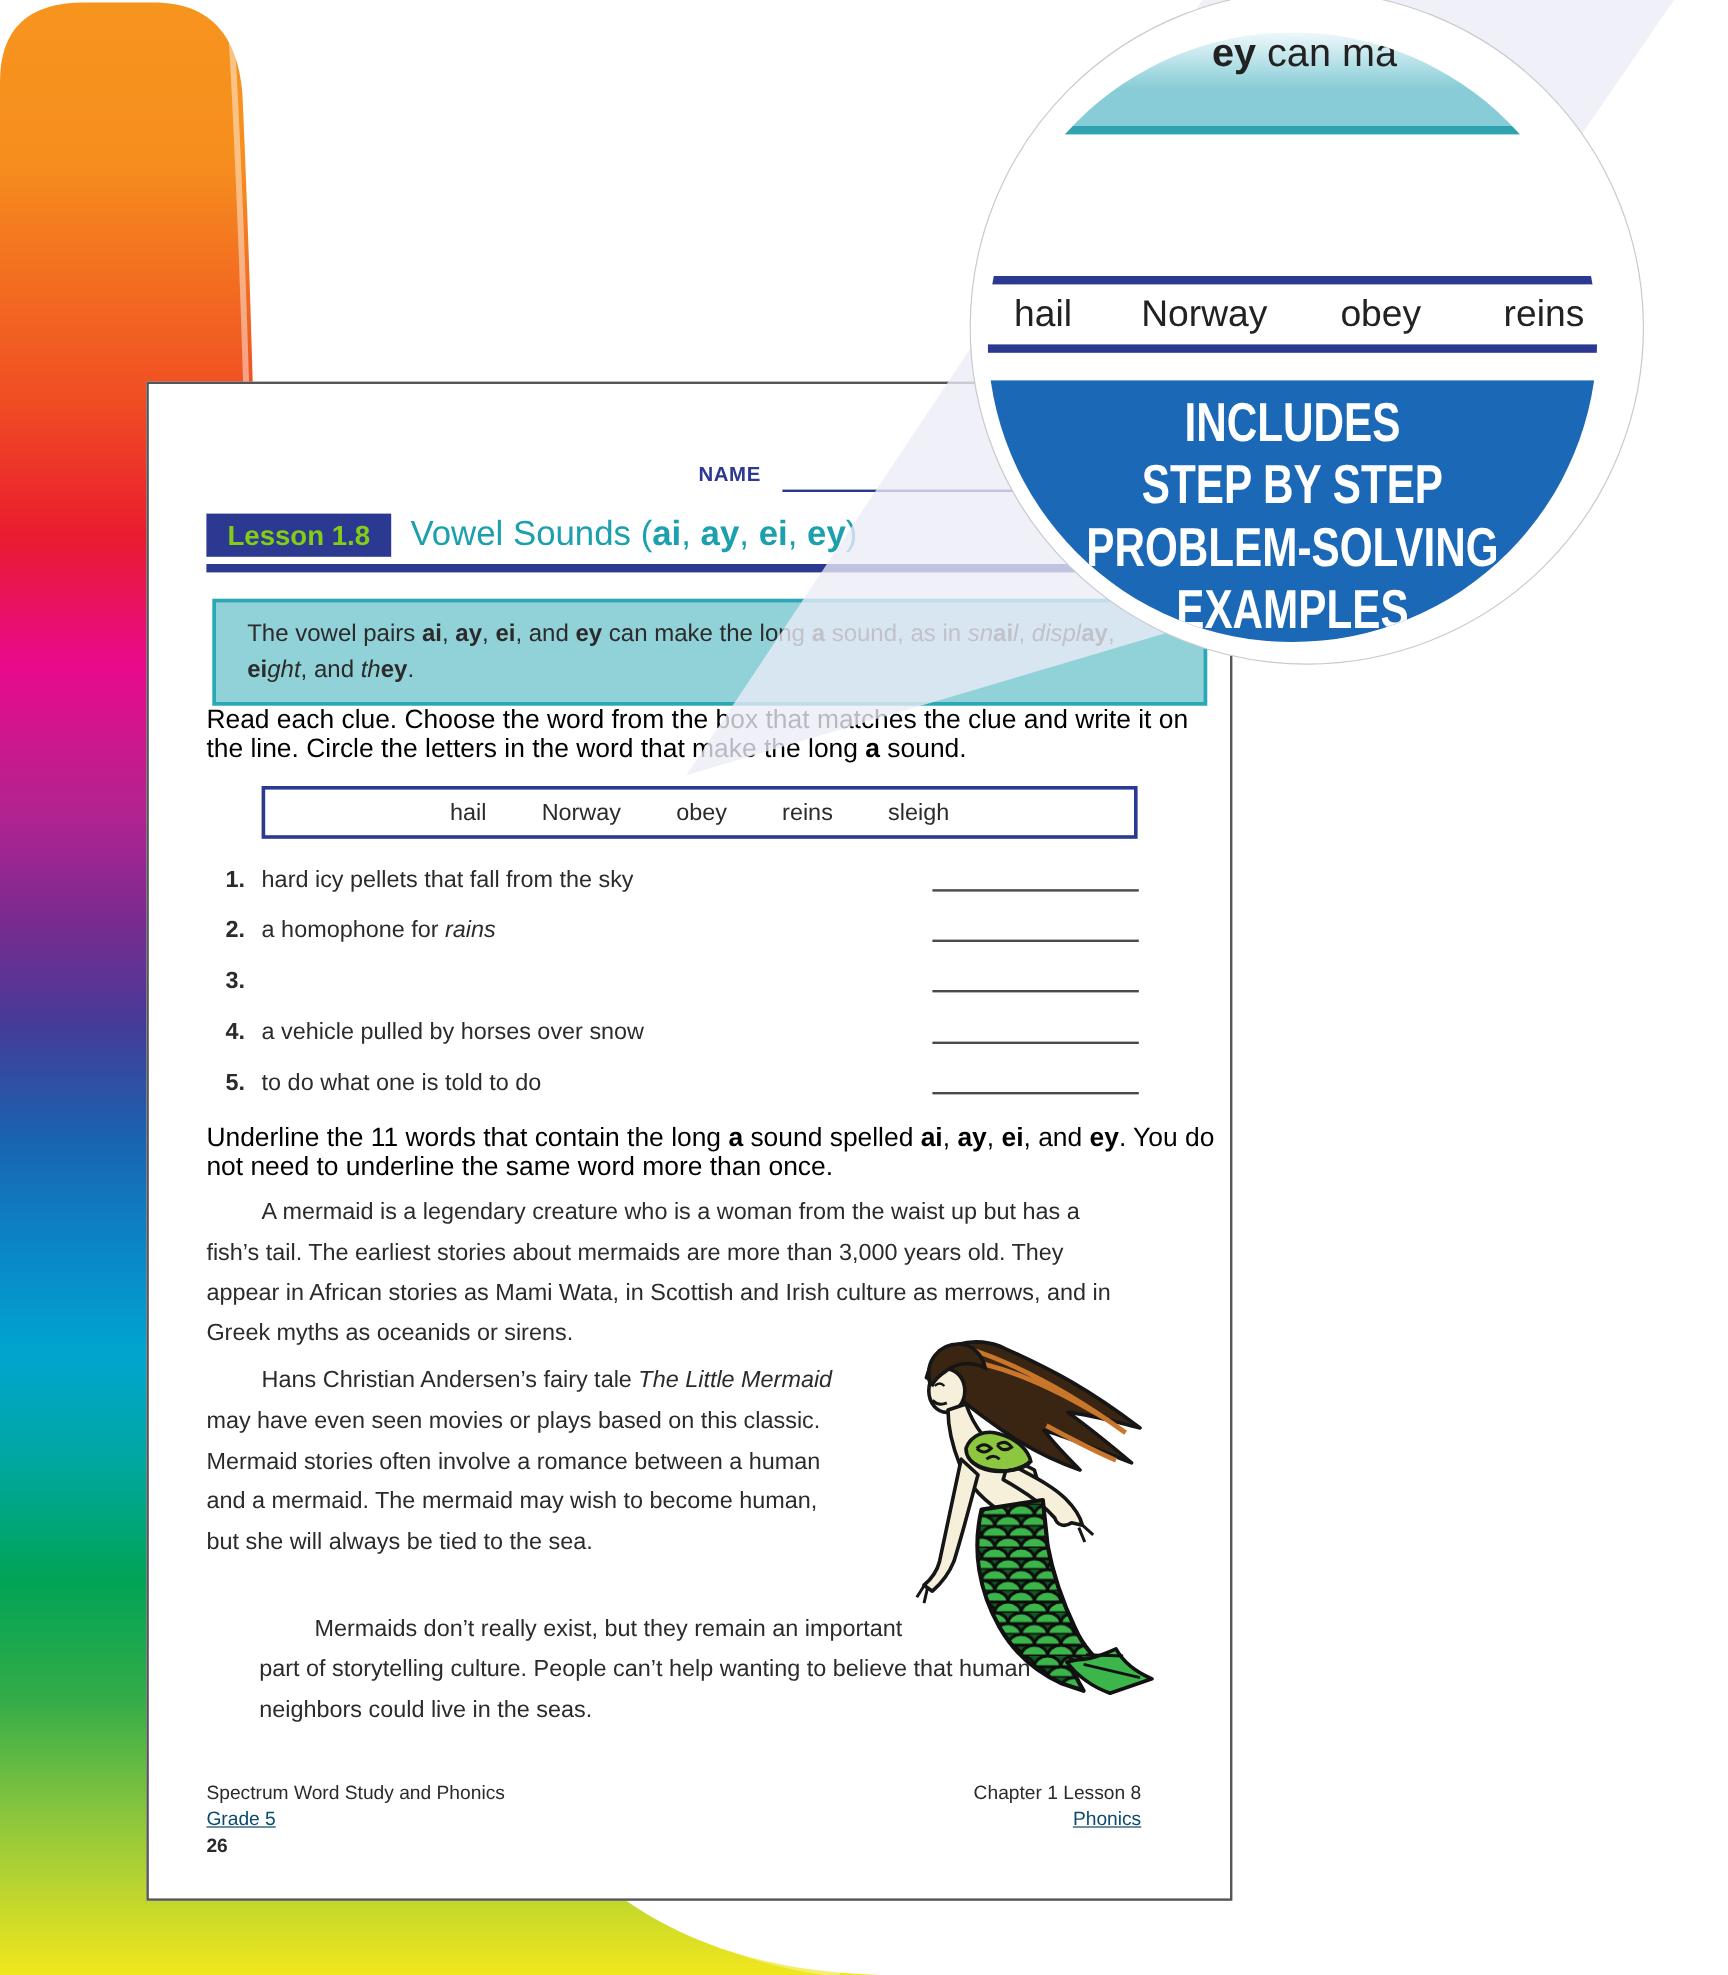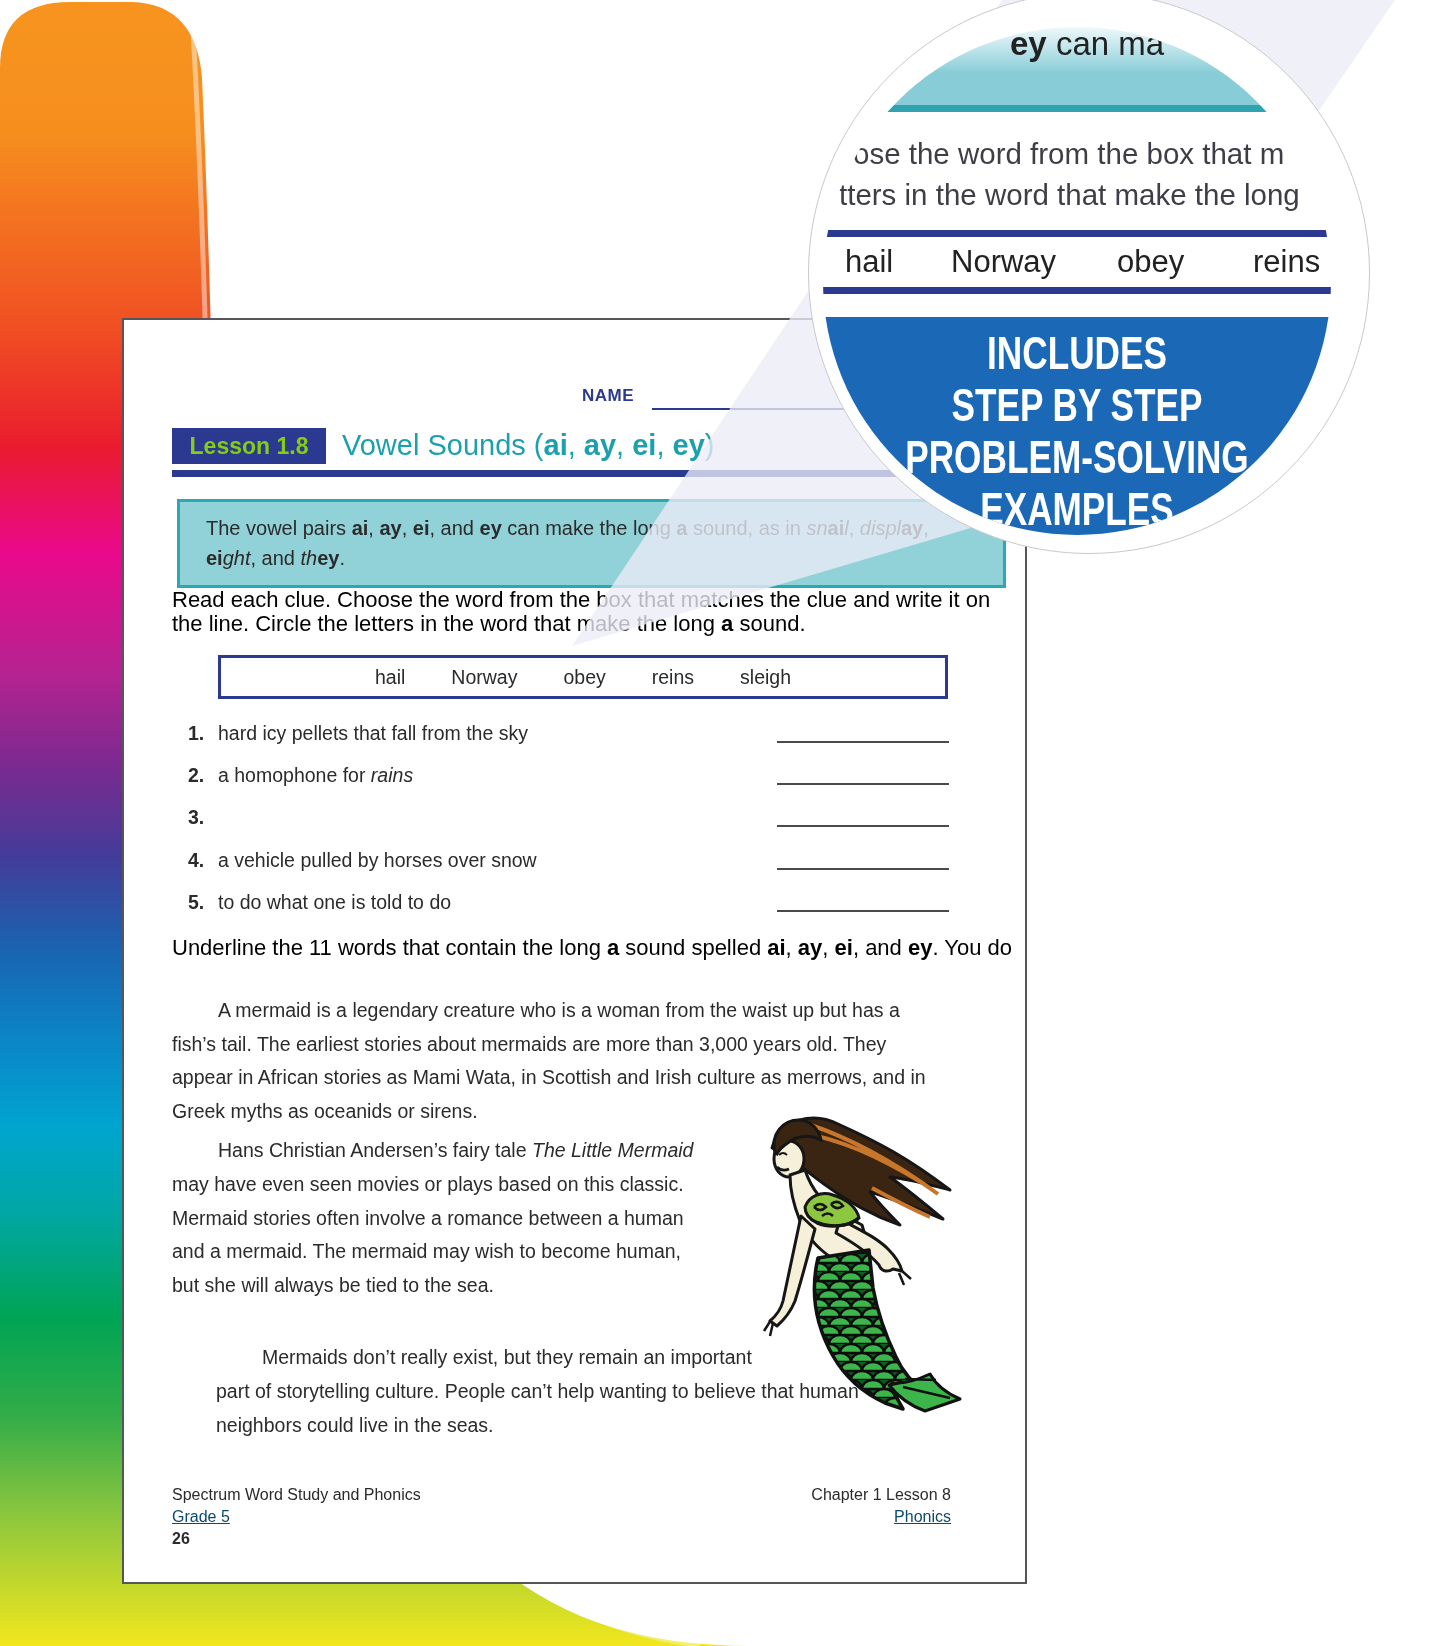--- a/index.html
+++ b/index.html
@@ -157,20 +157,21 @@
       <span class="clue-blank"></span>
     </div>
     <div class="abs clue-row" style="top:571px;">
       <span class="clue-num">5.</span>
       <span class="clue-text"><span>to do what one is told to do</span><span class="i"></span><span></span></span>
       <span class="clue-blank"></span>
     </div>
 
     <div id="underline-task" class="abs body-text">
       <div><span>Underline the 11 words that contain the long </span><span class="b">a</span><span> sound spelled </span><span class="b">ai</span><span>, </span><span class="b">ay</span><span>, </span><span class="b">ei</span><span>, and </span><span class="b">ey</span><span>. You do</span></div>
+      <div>not need to underline the same word more than once.</div>
     </div>
 
     <div id="passage-p1" class="abs">
       <div class="passage-line indent">A mermaid is a legendary creature who is a woman from the waist up but has a</div>
       <div class="passage-line">fish’s tail. The earliest stories about mermaids are more than 3,000 years old. They</div>
       <div class="passage-line">appear in African stories as Mami Wata, in Scottish and Irish culture as merrows, and in</div>
       <div class="passage-line">Greek myths as oceanids or sirens.</div>
     </div>
     <div id="passage-p2" class="abs">
       <div class="passage-line indent"><span>Hans Christian Andersen’s fairy tale </span><span class="i">The Little Mermaid</span></div>
@@ -240,22 +241,20 @@
     <polygon points="572,646 1002,0 1395,0 1048,505" fill="rgba(236,236,247,0.78)"></polygon>
   </svg>
 
   <div id="lens-outer" class="abs"></div>
   <div id="lens" class="abs">
     <div id="lens-teal-band" class="abs"></div>
     <div id="lens-snippet" class="abs">
       <span class="b">ey</span><span> can ma</span>
     </div>
     <div id="lens-teal-line" class="abs"></div>
-    <div id="lens-zl1" class="abs lens-zoom-line">ose the word from the box that m</div>
-    <div id="lens-zl2" class="abs lens-zoom-line">tters in the word that make the long</div>
     <div id="lens-wb-top" class="abs lens-navy-line"></div>
     <span id="lens-word-0" class="lens-word">hail</span>
     <span id="lens-word-1" class="lens-word">Norway</span>
     <span id="lens-word-2" class="lens-word">obey</span>
     <span id="lens-word-3" class="lens-word">reins</span>
     <div id="lens-wb-bottom" class="abs lens-navy-line"></div>
     <div id="lens-blue" class="abs"></div>
     <div id="lens-badge" class="abs">
       <div class="mg-badge-line">INCLUDES</div>
       <div class="mg-badge-line">STEP BY STEP</div>

